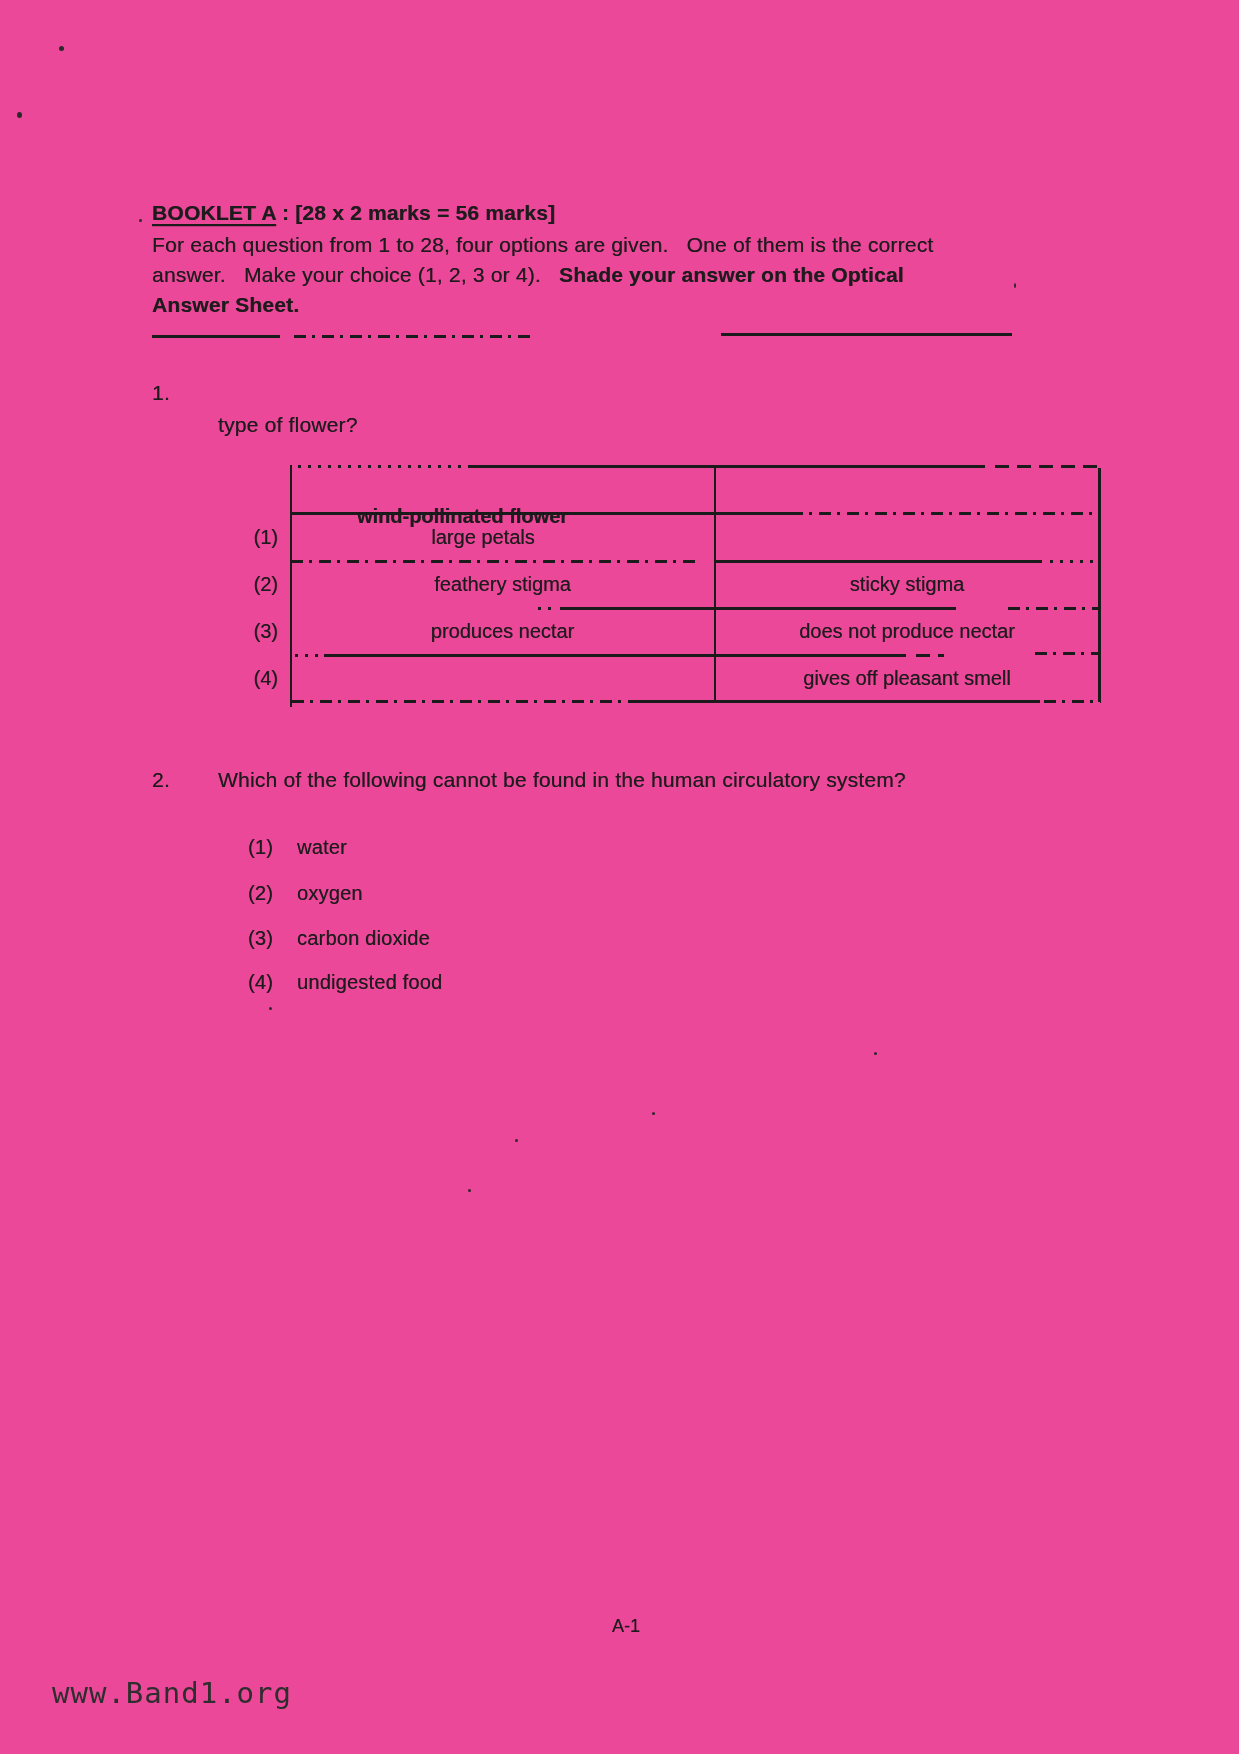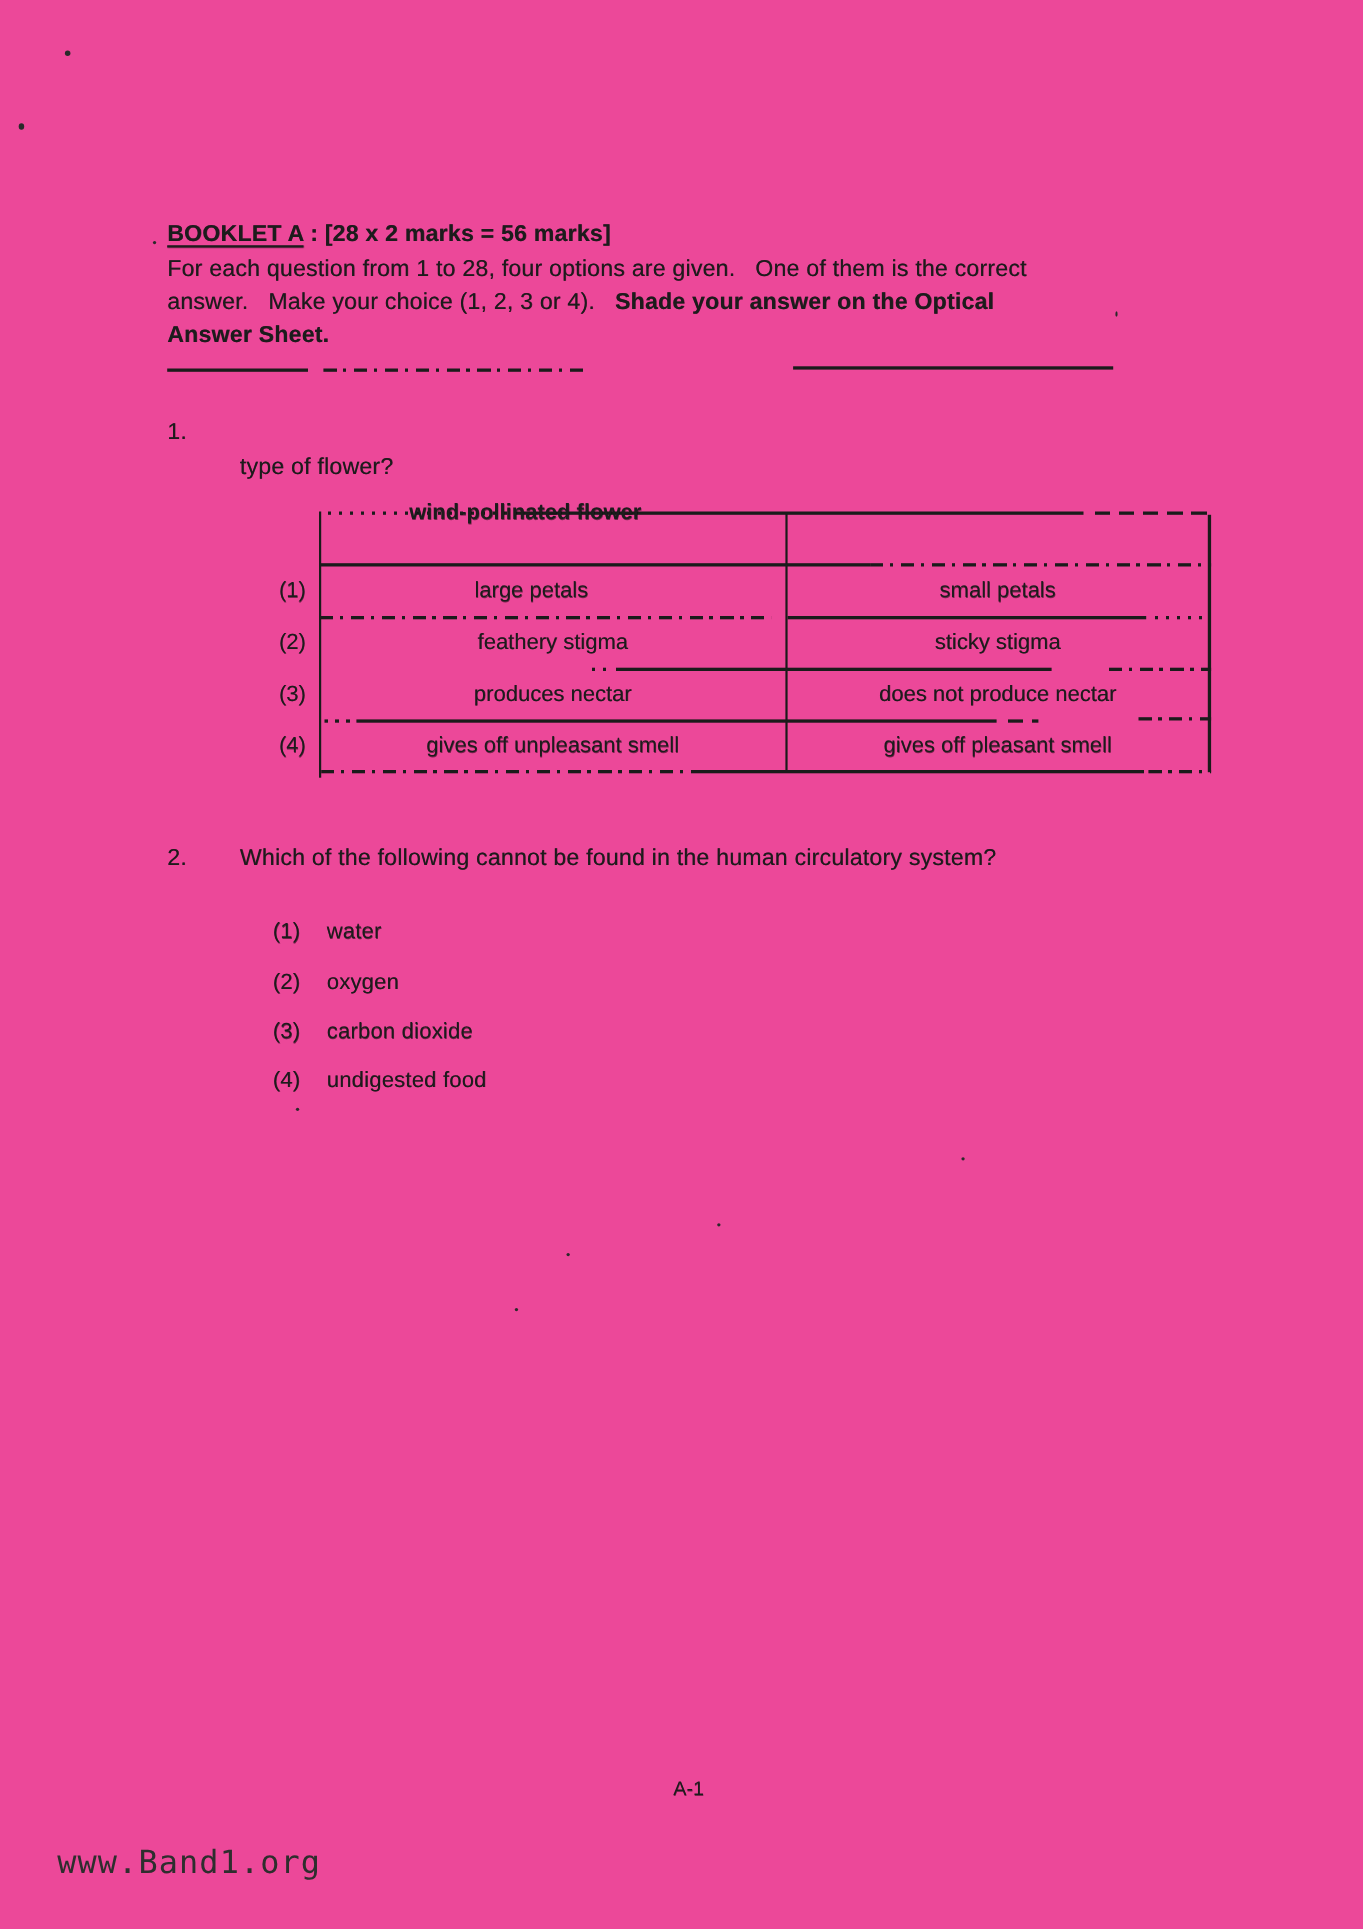--- a/index.html
+++ b/index.html
@@ -112,32 +112,30 @@
 
   <div class="hline dots" style="left:295px;top:654px;width:28px;"></div>
   <div class="hline solid" style="left:324px;top:654px;width:582px;"></div>
   <div class="hline dash" style="left:916px;top:654px;width:28px;"></div>
   <div class="hline dashdot" style="left:1035px;top:652px;width:66px;"></div>
 
   <div class="hline dashdot" style="left:292px;top:700px;width:348px;"></div>
   <div class="hline solid" style="left:640px;top:700px;width:400px;"></div>
   <div class="hline dashdot" style="left:1044px;top:700px;width:57px;"></div>
 
-  <div class="cell b" style="left:292px;top:455px;width:341px;margin-left:15px;">wind-pollinated flower</div>
+  <div class="cell b" style="left:292px;top:505px;width:341px;">wind-pollinated flower</div>
 
   <div class="cell" style="left:292px;top:526px;width:382px;">large petals</div>
-  <div class="cell" style="left:717px;top:526px;width:380px;">small petals</div>
 
   <div class="cell" style="left:292px;top:573px;width:421px;">feathery stigma</div>
   <div class="cell" style="left:717px;top:573px;width:380px;">sticky stigma</div>
 
   <div class="cell" style="left:292px;top:620px;width:421px;">produces nectar</div>
   <div class="cell" style="left:717px;top:620px;width:380px;">does not produce nectar</div>
 
-  <div class="cell" style="left:292px;top:667px;width:421px;">gives off unpleasant smell</div>
   <div class="cell" style="left:717px;top:667px;width:380px;">gives off pleasant smell</div>
 
   <div class="t" style="left:152px;top:768px;">2.</div>
   <div class="t" style="left:218px;top:768px;">Which of the following cannot be found in the human circulatory system?</div>
 
   <div class="t" style="left:248px;top:836px;font-size:20px;">(1)</div>
   <div class="t" style="left:297px;top:836px;font-size:20px;">water</div>
 
   <div class="t" style="left:248px;top:882px;font-size:20px;">(2)</div>
   <div class="t" style="left:297px;top:882px;font-size:20px;">oxygen</div>

